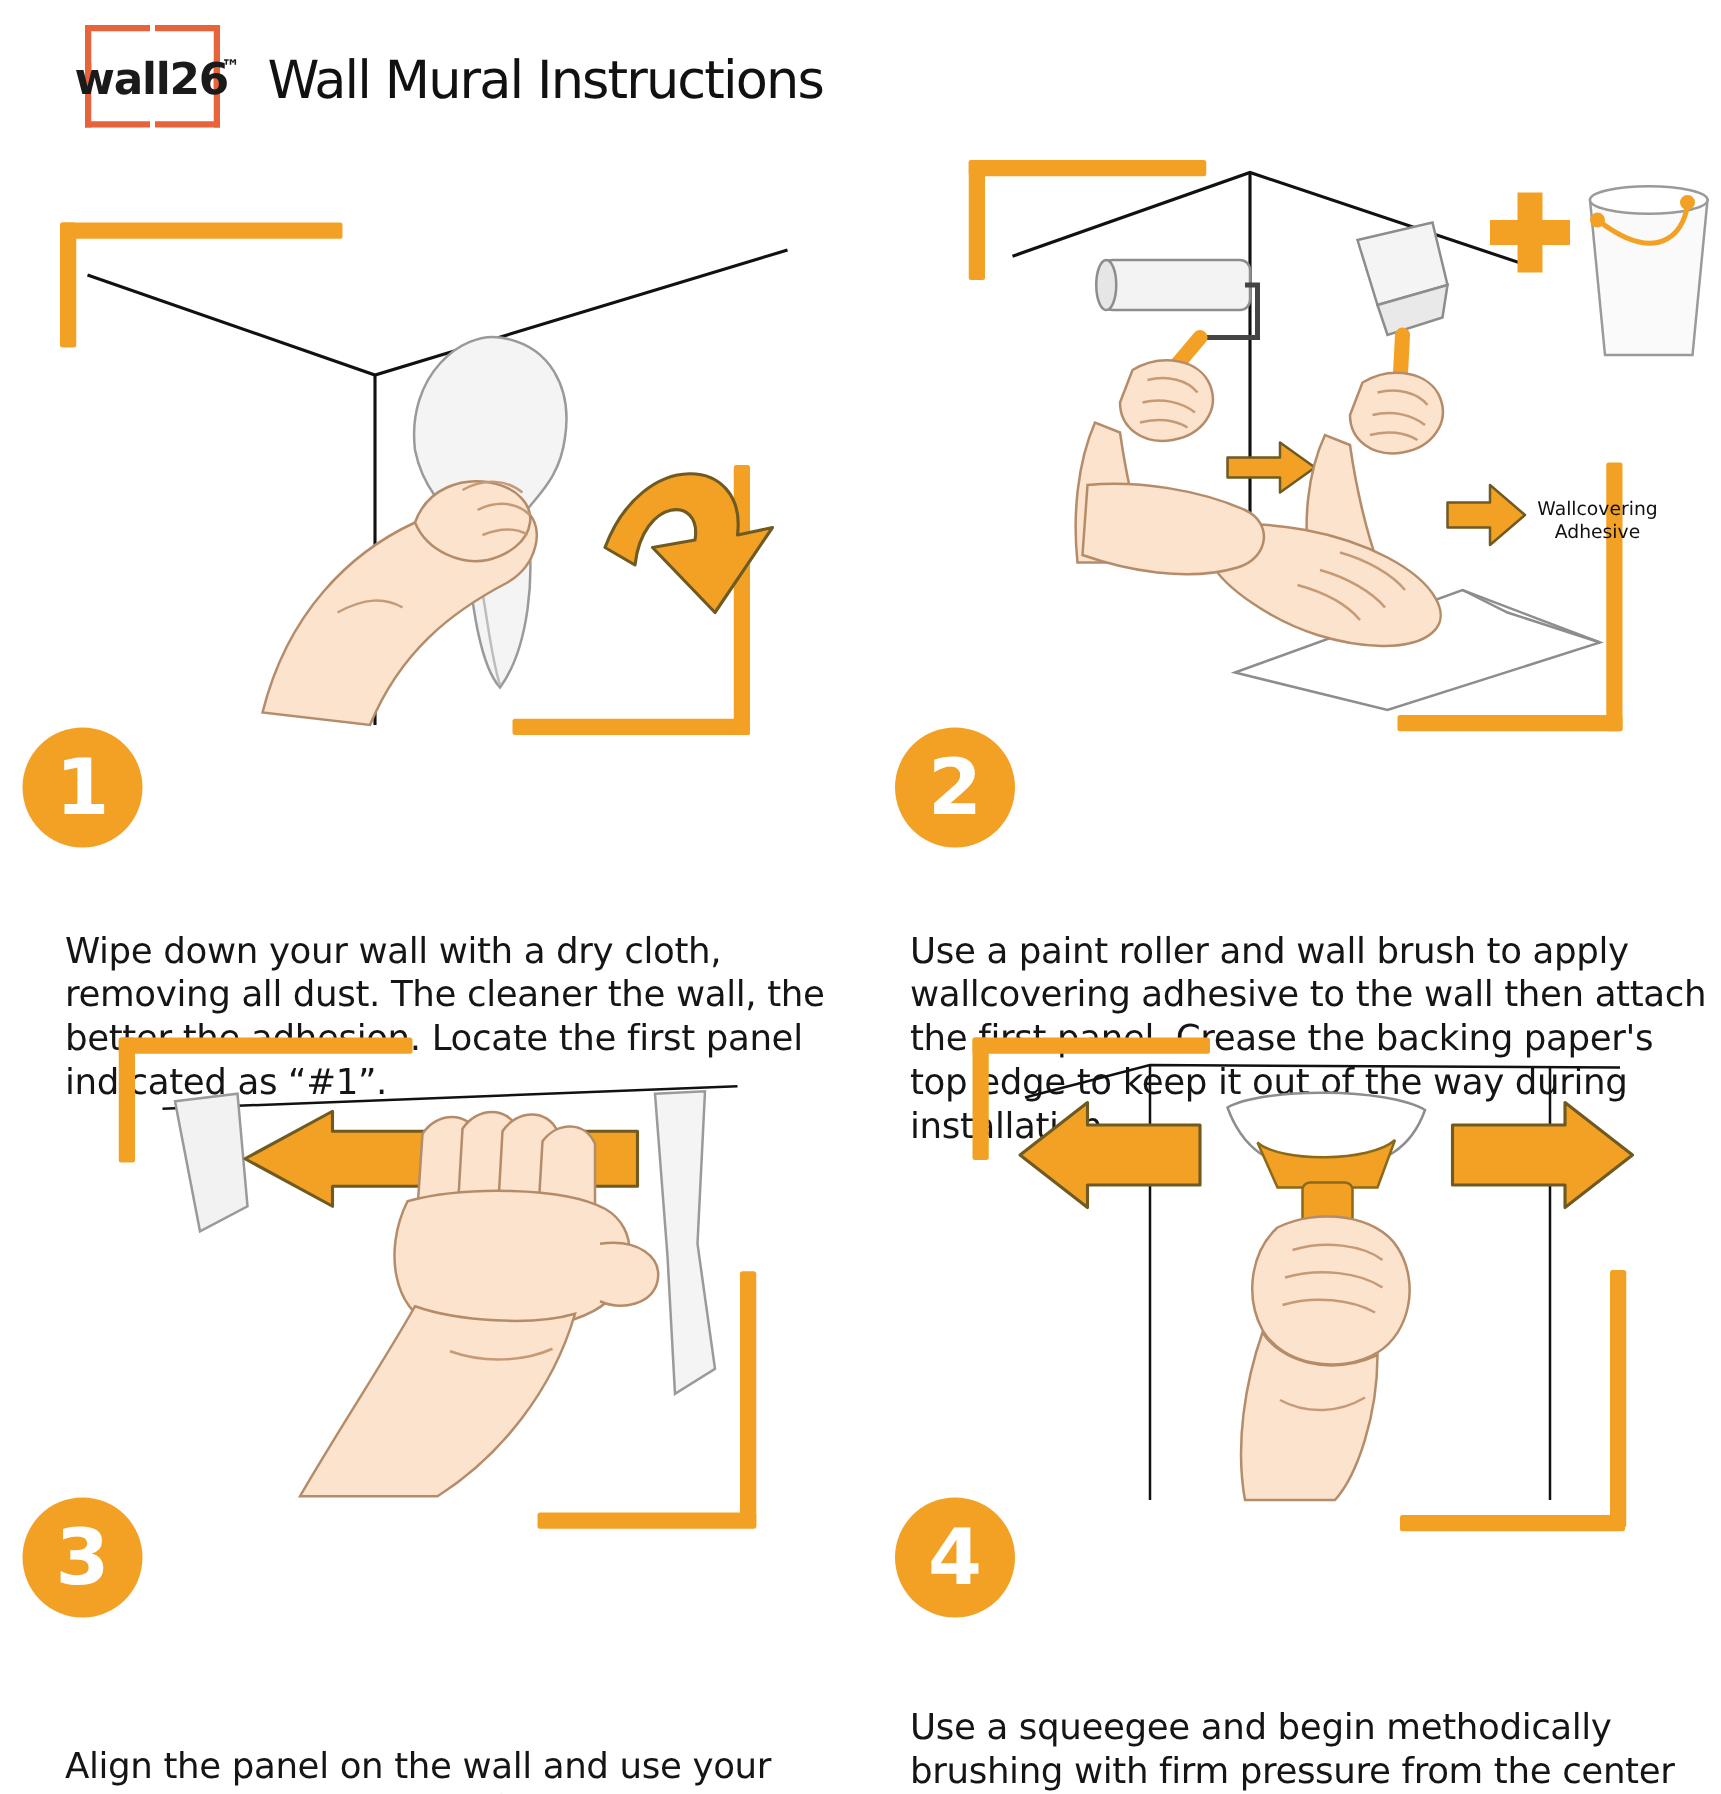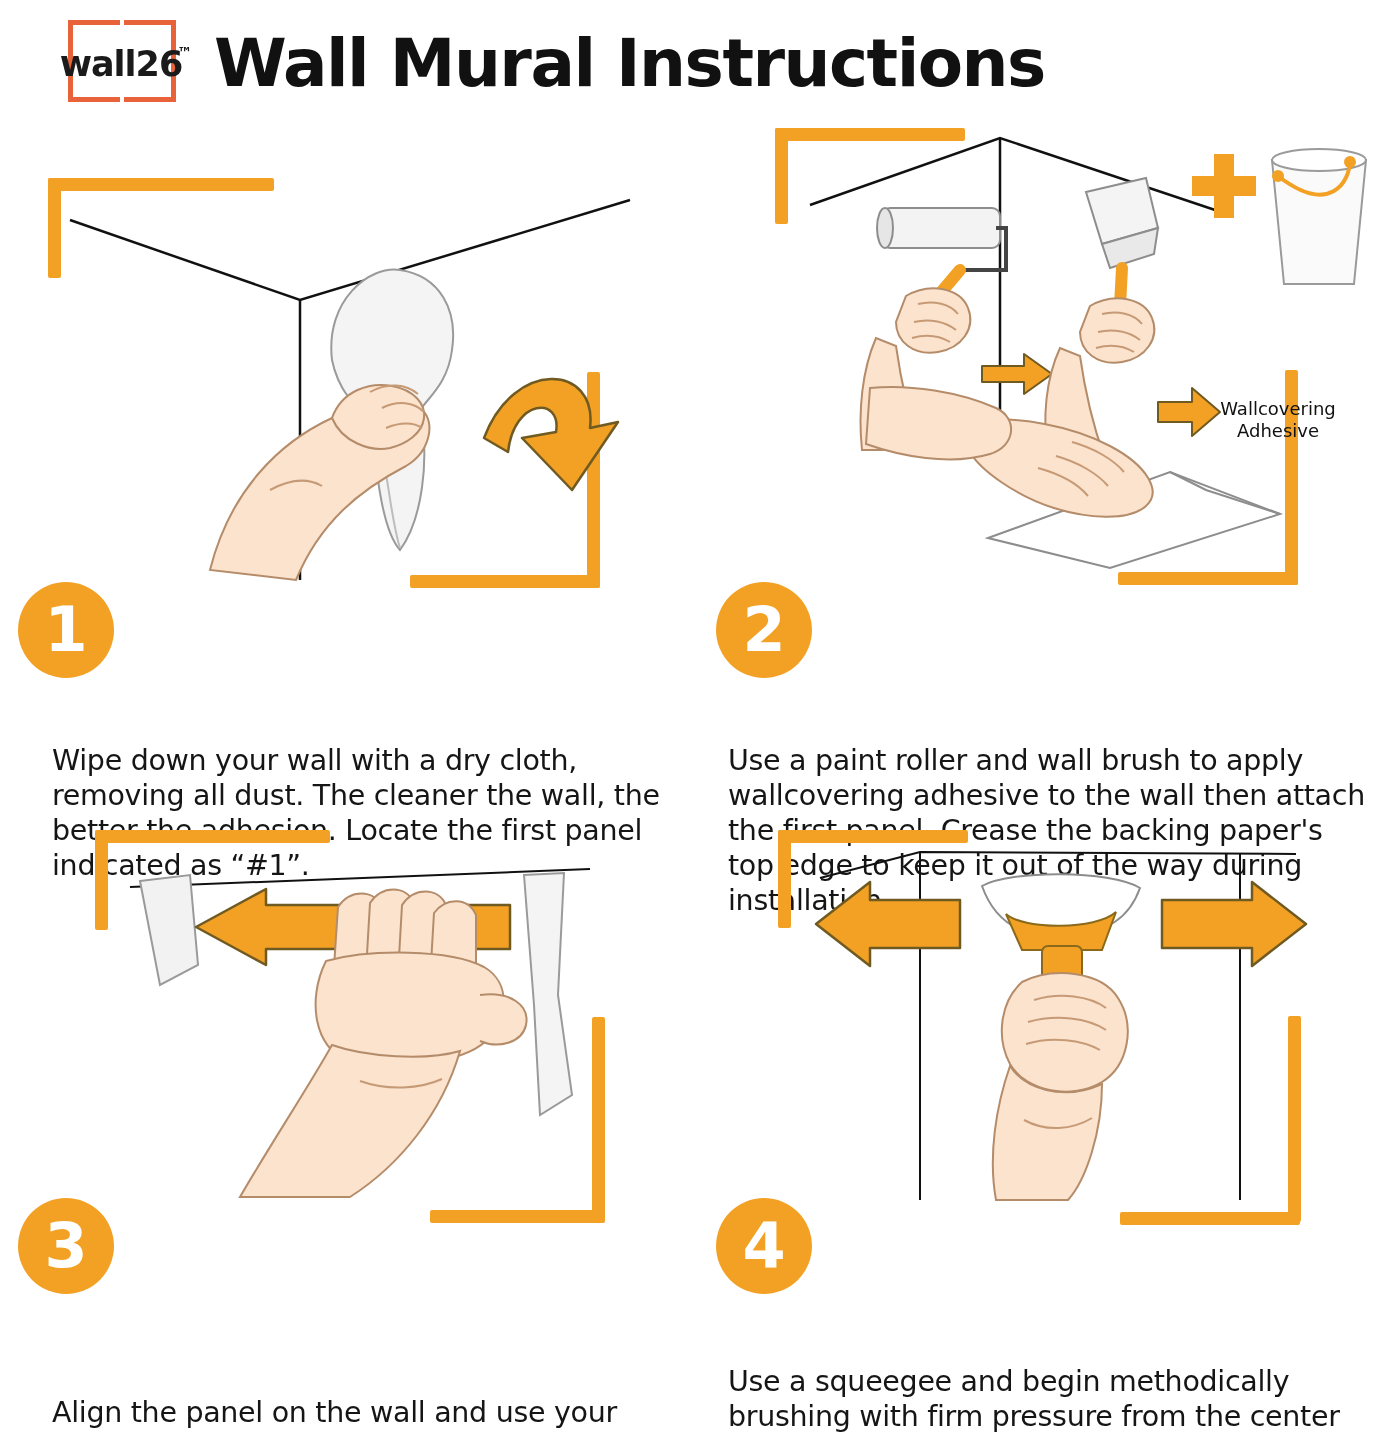--- a/index.html
+++ b/index.html
@@ -57,22 +57,22 @@
   .logo .tm {
     position: absolute;
     right: 4px;
     top: 30px;
     font-size: 15px;
     font-weight: 700;
     color: #1a1a1a;
   }
   .page-title {
     font-family: "DejaVu Sans", sans-serif;
-    font-size: 66px;
-    font-weight: 700;
+    font-size: 42px;
+    font-weight: 400;
     letter-spacing: -1.5px;
     color: #111;
     line-height: 1;
     white-space: nowrap;
   }
 
   
   .steps {
     display: grid;
     grid-template-columns: 700px 677px;
@@ -125,21 +125,21 @@
     font-family: "DejaVu Sans", sans-serif;
     font-size: 28.5px;
     line-height: 1.23;
     color: #151515;
     letter-spacing: -0.3px;
   }
 
   .adhesive-label {
     position: absolute;
     font-family: "DejaVu Sans", sans-serif;
-    font-size: 18px;
+    font-size: 15px;
     line-height: 1.2;
     text-align: center;
     color: #111;
   }
 
   svg { display: block; overflow: visible; }
 </style>
 </head>
 <body>
 

